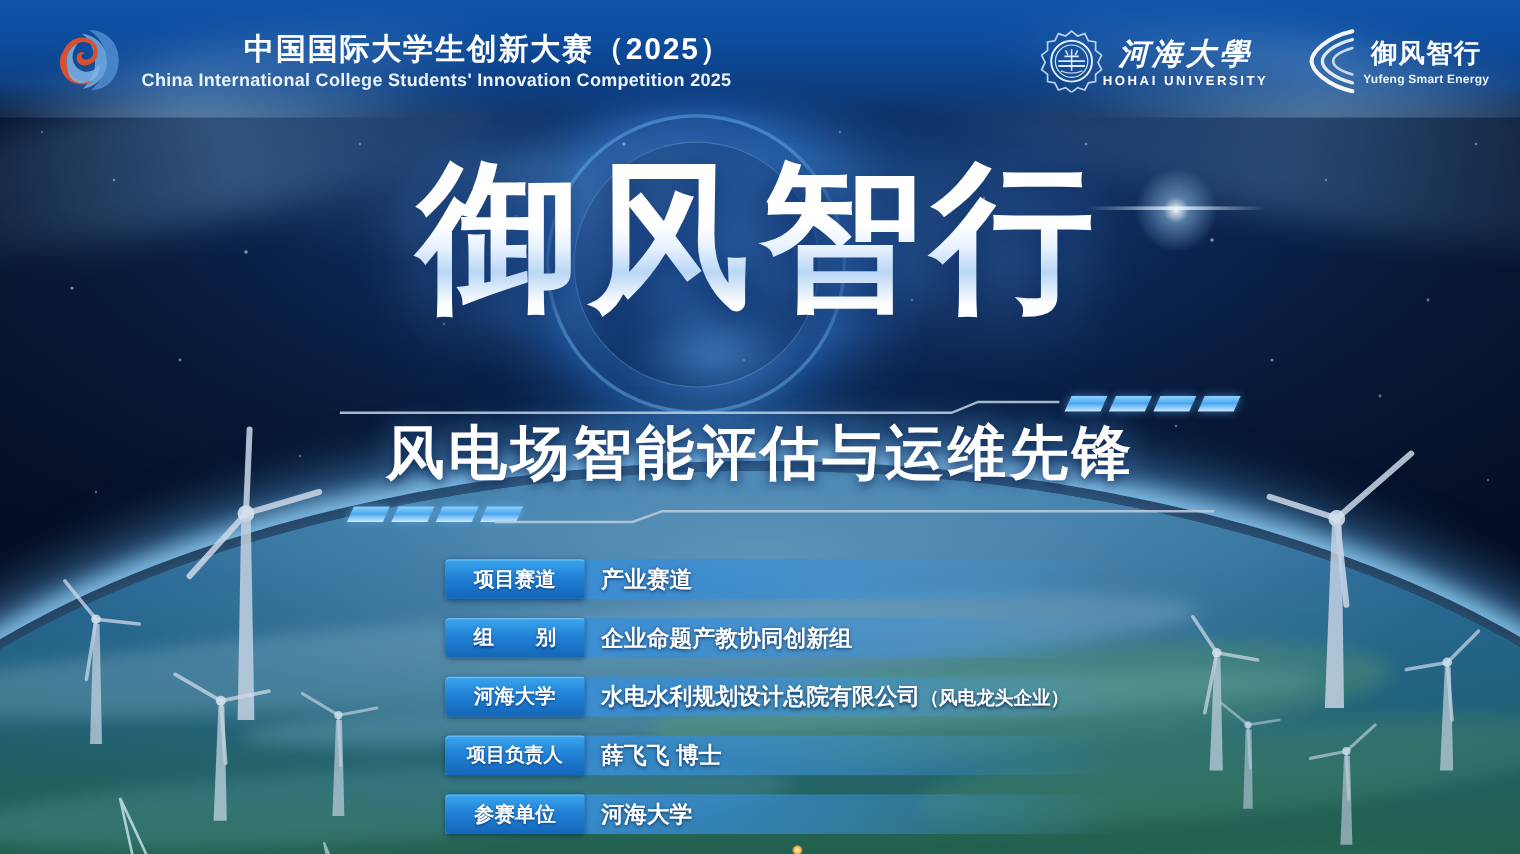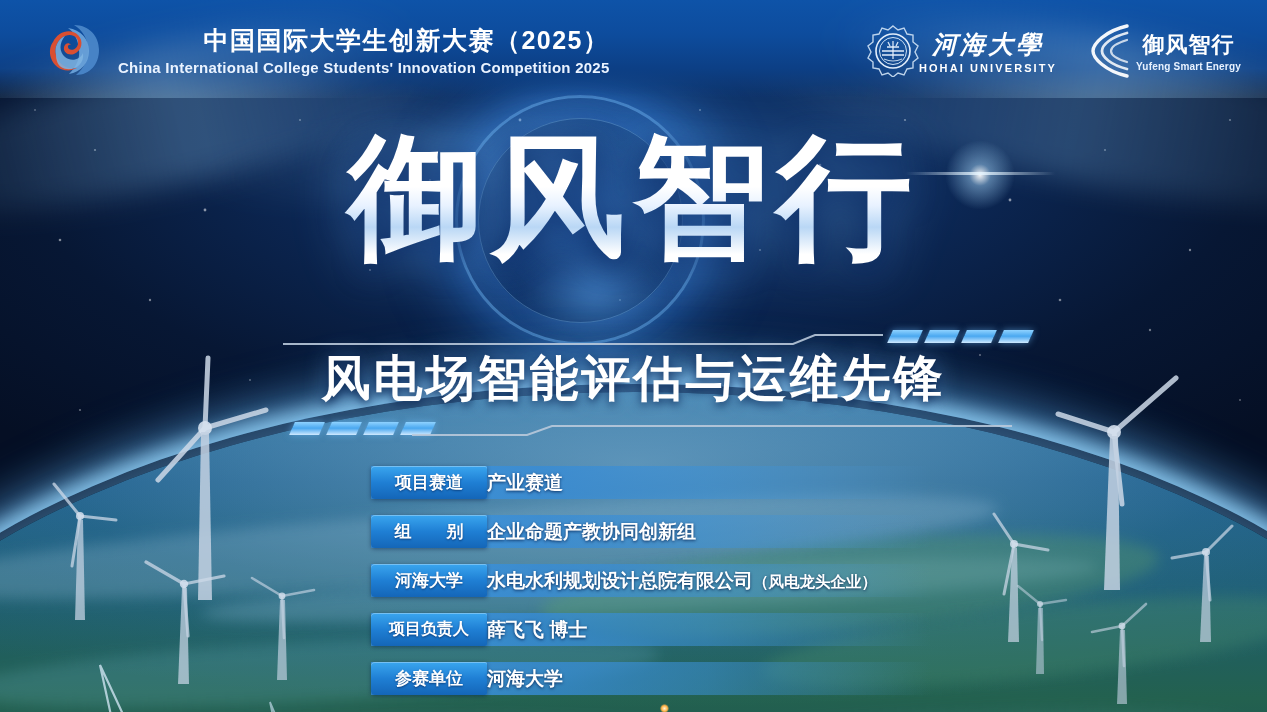--- a/index.html
+++ b/index.html
@@ -141,21 +141,21 @@
     background:linear-gradient(90deg, rgba(60,150,225,.92) 0%, rgba(55,140,215,.80) 30%,
                rgba(60,145,215,.55) 60%, rgba(70,150,215,.22) 85%, rgba(70,150,215,0) 100%); }
   .lbl { position:relative; z-index:2; width:116px; height:33px;
     display:flex; align-items:center; justify-content:center;
     background:linear-gradient(180deg,#3aa6ef 0%,#1f7fd4 50%,#1466b8 100%);
     border-radius:4px 2px 2px 4px;
     box-shadow:0 1px 4px rgba(0,20,60,.45), inset 0 1px 0 rgba(255,255,255,.30);
     font-size:17px; font-weight:700; color:#ffffff; white-space:nowrap;
     text-shadow:0 1px 2px rgba(0,25,70,.6); }
   .lbl.wide-sp { letter-spacing:9px; text-indent:9px; }
-  .val { position:relative; z-index:2; margin-left:0; font-size:19px; font-weight:700;
+  .val { position:relative; z-index:2; margin-left:14px; font-size:19px; font-weight:700;
     color:#ffffff; white-space:nowrap; text-shadow:0 1px 3px rgba(0,25,70,.8); }
   .val .small { font-size:15.5px; font-weight:700; }
 </style>
 </head>
 <body>
 
 <div class="slide">
 
   <div class="bg-space"></div>
 

